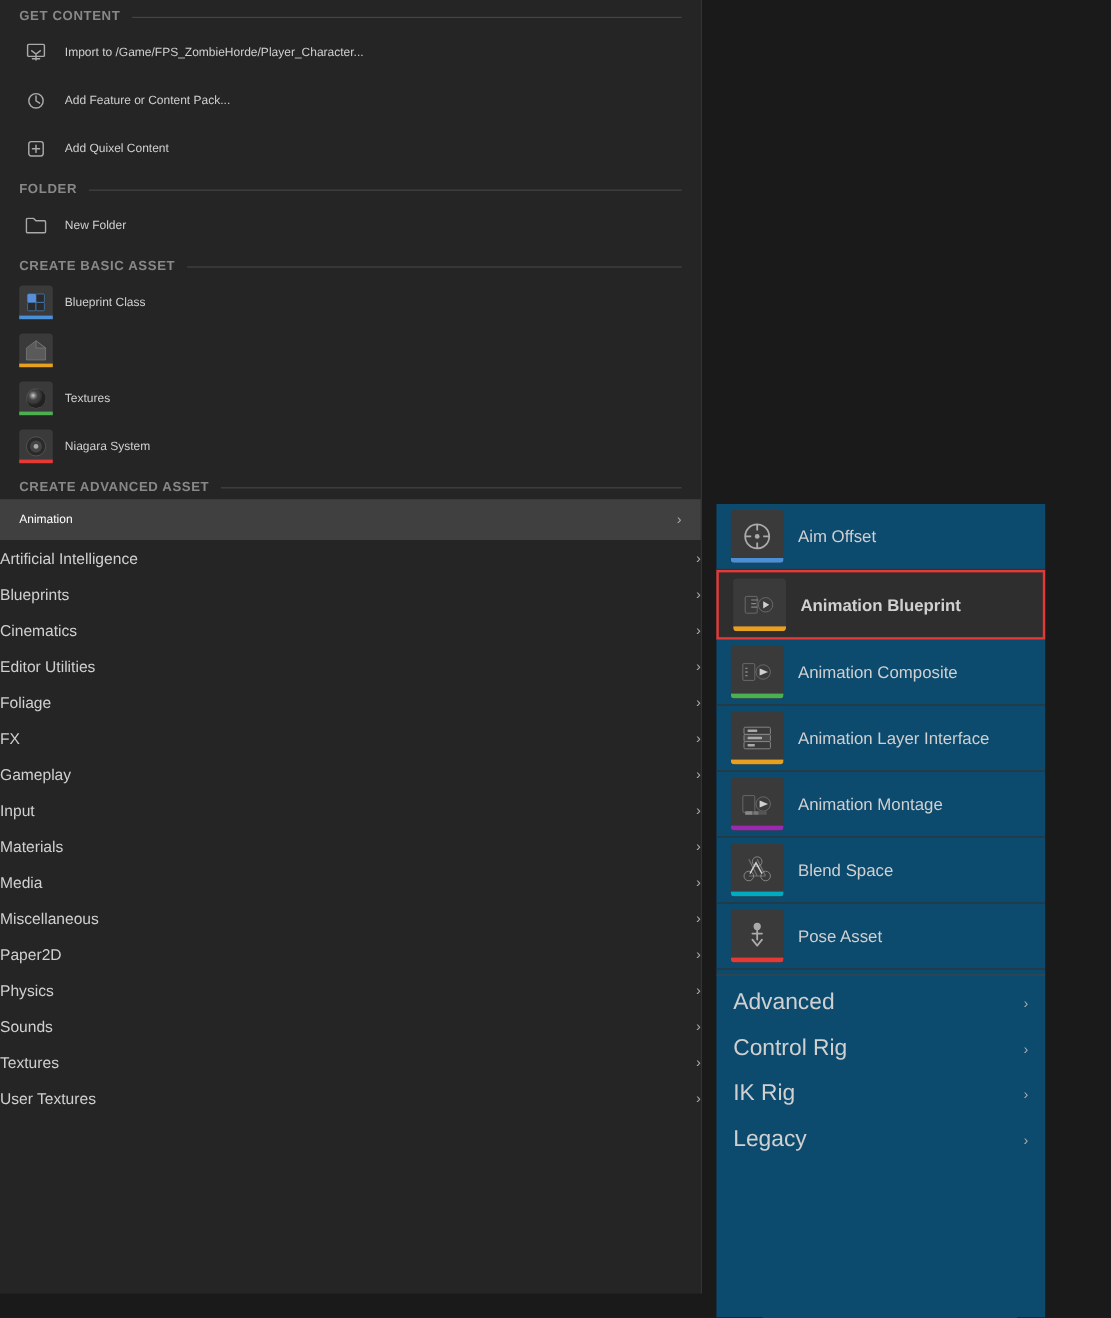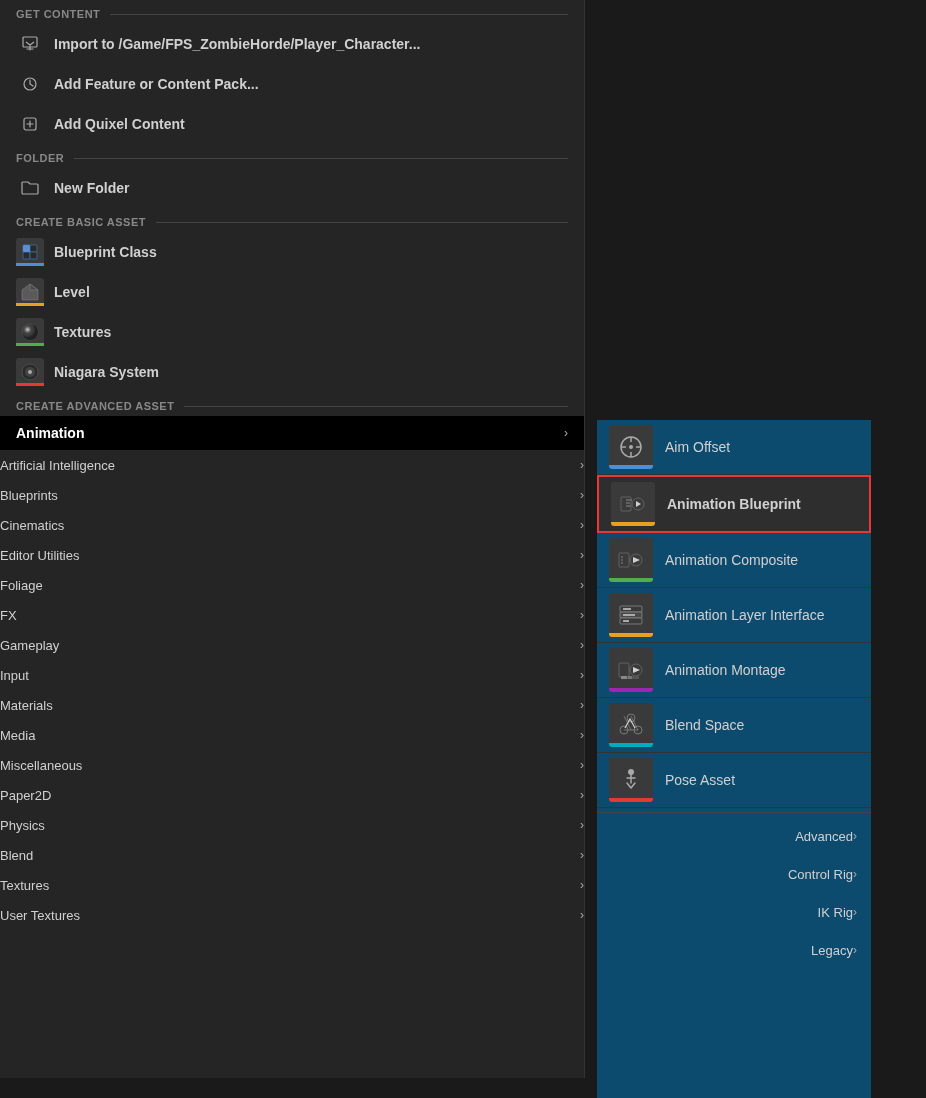--- a/index.html
+++ b/index.html
@@ -56,38 +56,37 @@
 
     
     .menu-item {
       display: flex;
       align-items: center;
       padding: 6px 16px;
       cursor: pointer;
       min-height: 34px;
     }
     .menu-item.active {
-      background: #000000;
+      background: #404040;
       color: #fff;
     }
 
     .menu-item .icon-box {
       width: 28px;
       height: 28px;
       margin-right: 10px;
       display: flex;
       align-items: center;
       justify-content: center;
       flex-shrink: 0;
     }
 
     .menu-item .label {
       flex: 1;
-      font-size: 14px;
-      font-weight: bold;
+      font-size: 10px;
     }
 
     .menu-item .arrow {
       color: #aaa;
       font-size: 12px;
     }
 
     
     .icon-blueprint {
       width: 28px;
@@ -272,22 +271,21 @@
     
     .sub-item {
       display: flex;
       align-items: center;
       padding: 7px 14px;
       cursor: pointer;
       min-height: 38px;
     }
     .sub-item .sub-label {
       flex: 1;
-      font-size: 13px;
-      text-align: right;
+      font-size: 19px;
     }
     .sub-item .arrow {
       color: #aaa;
       font-size: 12px;
     }
 
     
     svg { display: block; }
 
     
@@ -375,21 +373,20 @@
 
   <div class="menu-item">
     <div class="icon-box">
       <div class="icon-level">
         <svg width="20" height="20" viewBox="0 0 20 20" fill="none">
           <polygon points="10,2 18,8 18,18 2,18 2,8" fill="#5a5a5a" stroke="#888" stroke-width="0.5"></polygon>
           <polygon points="10,2 18,8 10,8" fill="#4a4a4a" stroke="#888" stroke-width="0.5"></polygon>
         </svg>
       </div>
     </div>
-    <span class="label">Level</span>
   </div>
 
   <div class="menu-item">
     <div class="icon-box">
       <div class="icon-material">
         <svg width="22" height="22" viewBox="0 0 22 22" fill="none">
           <circle cx="11" cy="11" r="8" fill="#1a1a1a" stroke="#666" stroke-width="0.5"></circle>
           <circle cx="11" cy="11" r="8" fill="url(#mat-grad)"></circle>
           <defs>
             <radialGradient id="mat-grad" cx="35%" cy="35%">
@@ -472,21 +469,21 @@
   </div>
   <div class="simple-item">
     <span class="label">Paper2D</span>
     <span class="arrow">›</span>
   </div>
   <div class="simple-item">
     <span class="label">Physics</span>
     <span class="arrow">›</span>
   </div>
   <div class="simple-item">
-    <span class="label">Blend</span>
+    <span class="label">Sounds</span>
     <span class="arrow">›</span>
   </div>
   <div class="simple-item">
     <span class="label">Textures</span>
     <span class="arrow">›</span>
   </div>
   <div class="simple-item">
     <span class="label">User Textures</span>
     <span class="arrow">›</span>
   </div>

